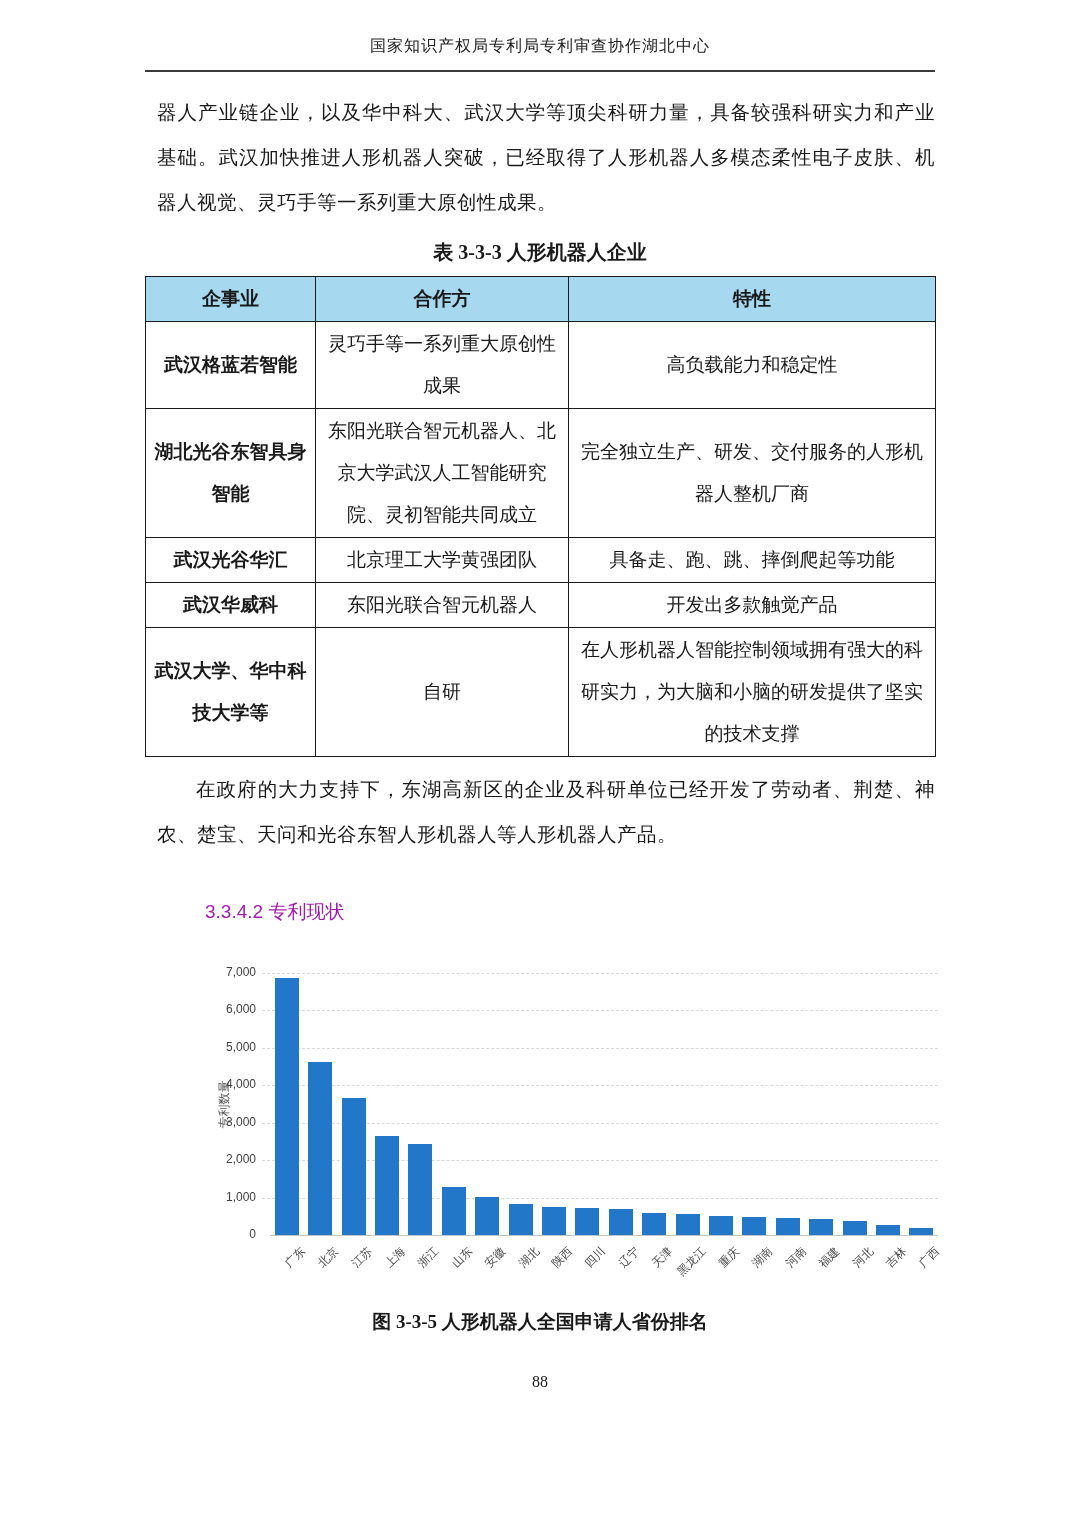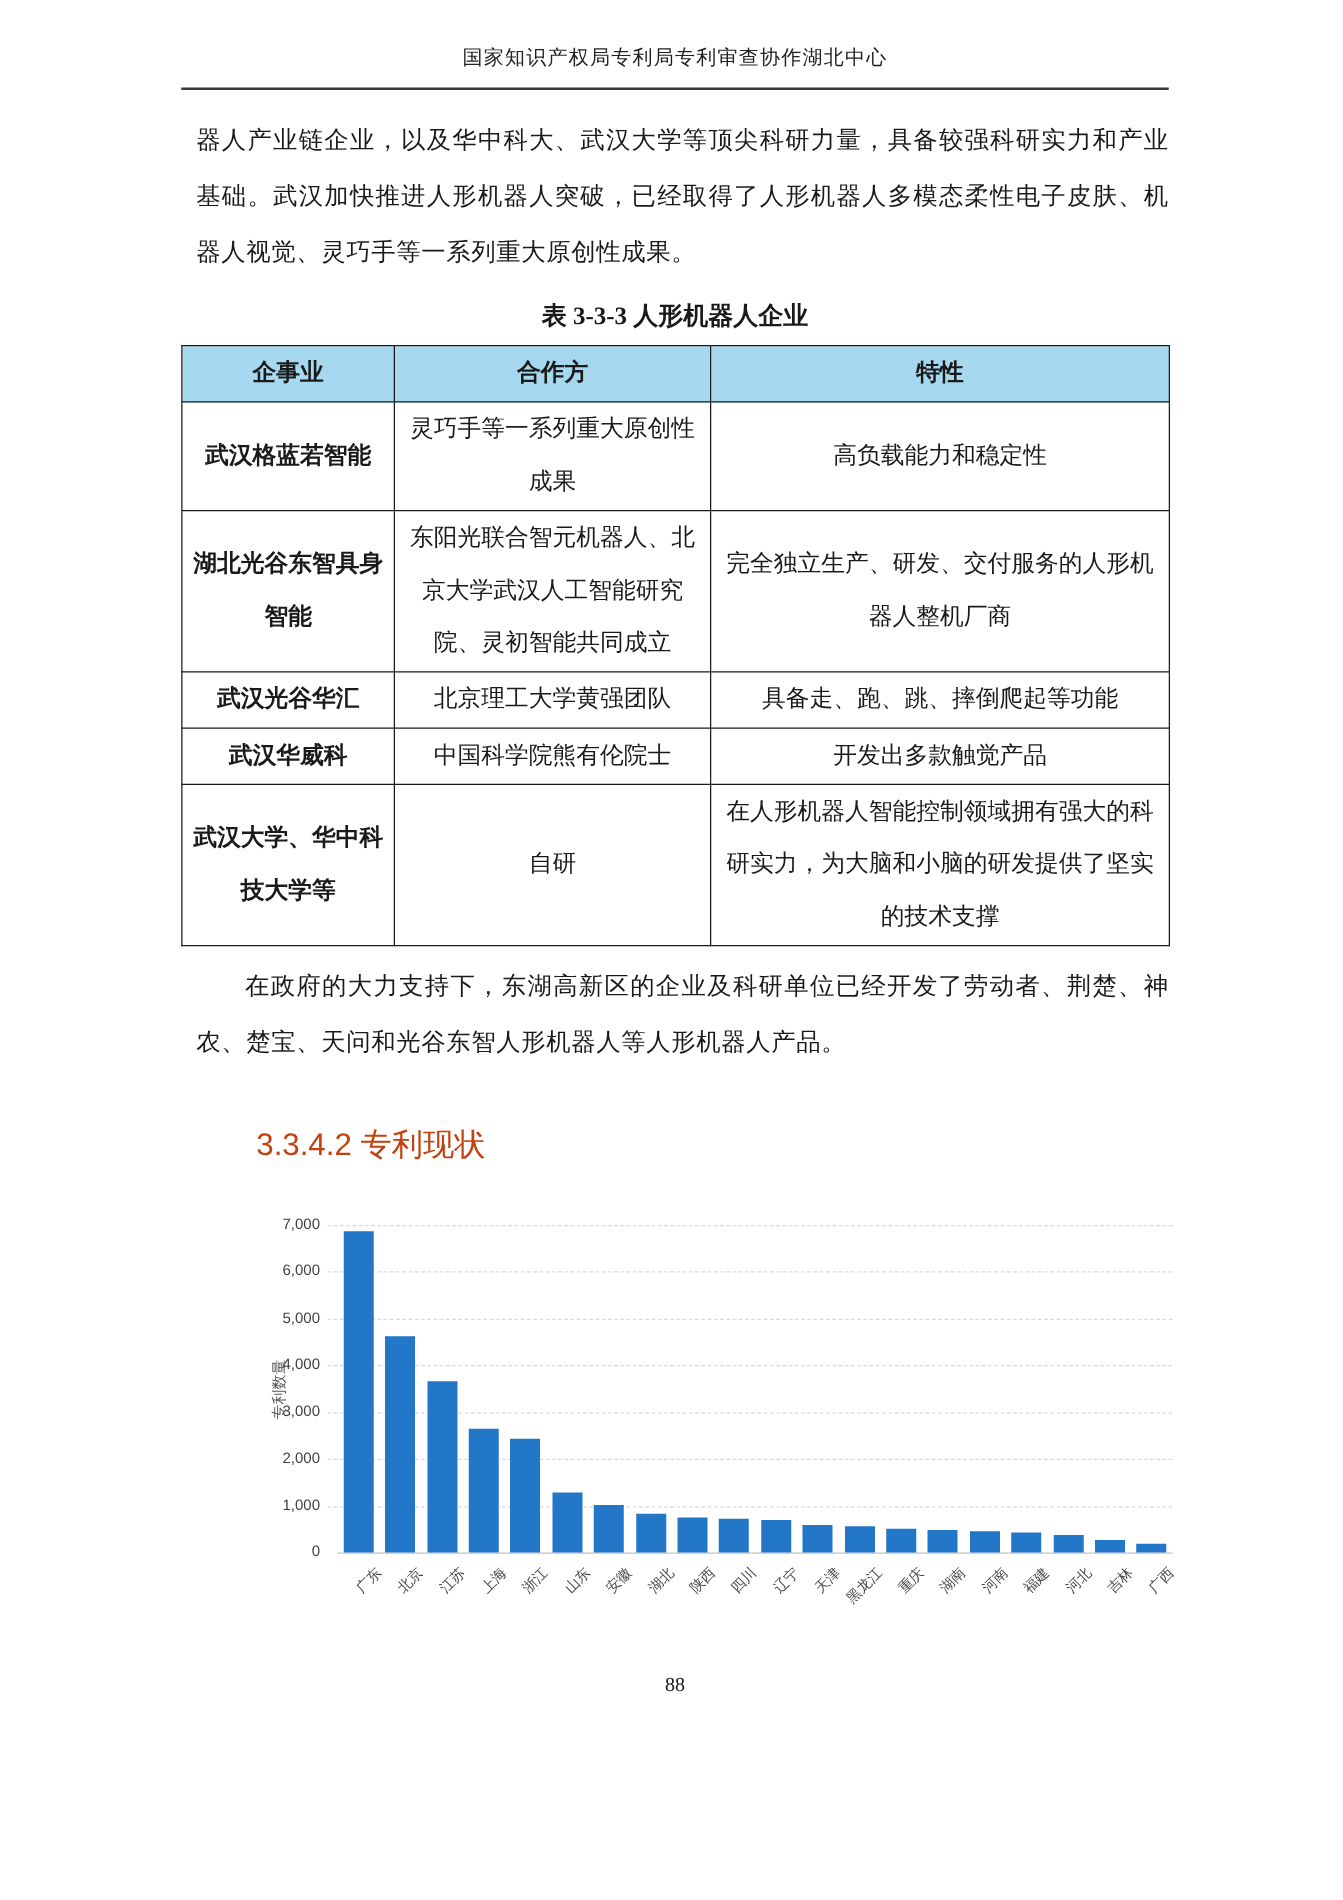--- a/index.html
+++ b/index.html
@@ -29,21 +29,21 @@
   table.company th{
     font-family:"Liberation Sans","DejaVu Sans",sans-serif;
     font-weight:bold;height:42px;
   }
   table.company td:first-child{
     font-family:"Liberation Sans","DejaVu Sans",sans-serif;font-weight:bold;
   }
   
   .section-heading{
     font-family:"Liberation Sans","DejaVu Sans",sans-serif;
-    font-size:25px;color:#c2410c;margin:42px 0 0 60px;font-weight:400;
+    font-size:19px;color:#a21caf;margin:42px 0 0 60px;font-weight:400;
   }
   
   .chart{position:relative;width:740px;height:336px;margin:34px 0 0 55px;
     font-family:"Liberation Sans","DejaVu Sans",sans-serif;}
   .gridline{position:absolute;height:0;border-top:1px dashed #d9d9d9;}
   .x-axis-line{position:absolute;height:0;border-top:1px solid #c4c4c4;}
   .ytick{position:absolute;width:56px;text-align:right;font-size:12px;color:#404040;left:0;}
   .bar{position:absolute;background:#2277c8;}
   .xlabel{position:absolute;font-size:11.5px;color:#4a4a4a;white-space:nowrap;
     transform:rotate(-45deg);transform-origin:100% 0;}
@@ -89,21 +89,21 @@
           <td>东阳光联合智元机器人、北京大学武汉人工智能研究院、灵初智能共同成立</td>
           <td>完全独立生产、研发、交付服务的人形机器人整机厂商</td>
         </tr>
         <tr>
           <td>武汉光谷华汇</td>
           <td>北京理工大学黄强团队</td>
           <td>具备走、跑、跳、摔倒爬起等功能</td>
         </tr>
         <tr>
           <td>武汉华威科</td>
-          <td>中国科学院熊有伦院士</td>
+          <td>东阳光联合智元机器人</td>
           <td>开发出多款触觉产品</td>
         </tr>
         <tr>
           <td>武汉大学、华中科技大学等</td>
           <td>自研</td>
           <td>在人形机器人智能控制领域拥有强大的科研实力，为大脑和小脑的研发提供了坚实的技术支撑</td>
         </tr>
       </tbody>
   </table>
 
@@ -164,16 +164,17 @@
       <div class="bar" style="left: 609.1px; width: 24px; top: 259.906px; height: 16.0943px; background: rgb(34, 119, 200);"></div>
       <div class="xlabel" style="top: 285px; right: 107.9px;">福建</div>
       <div class="bar" style="left: 642.5px; width: 24px; top: 262.151px; height: 13.8486px; background: rgb(34, 119, 200);"></div>
       <div class="xlabel" style="top: 285px; right: 74.5px;">河北</div>
       <div class="bar" style="left: 675.9px; width: 24px; top: 265.894px; height: 10.1057px; background: rgb(34, 119, 200);"></div>
       <div class="xlabel" style="top: 285px; right: 41.1px;">吉林</div>
       <div class="bar" style="left: 709.3px; width: 24px; top: 268.514px; height: 7.48571px; background: rgb(34, 119, 200);"></div>
       <div class="xlabel" style="top: 285px; right: 7.7px;">广西</div>
     </div>
 
+  <div class="figure-caption">图 3-3-5 人形机器人全国申请人省份排名</div>
 
   <div class="page-number">88</div>
 
 </div>
 
 </body></html>

